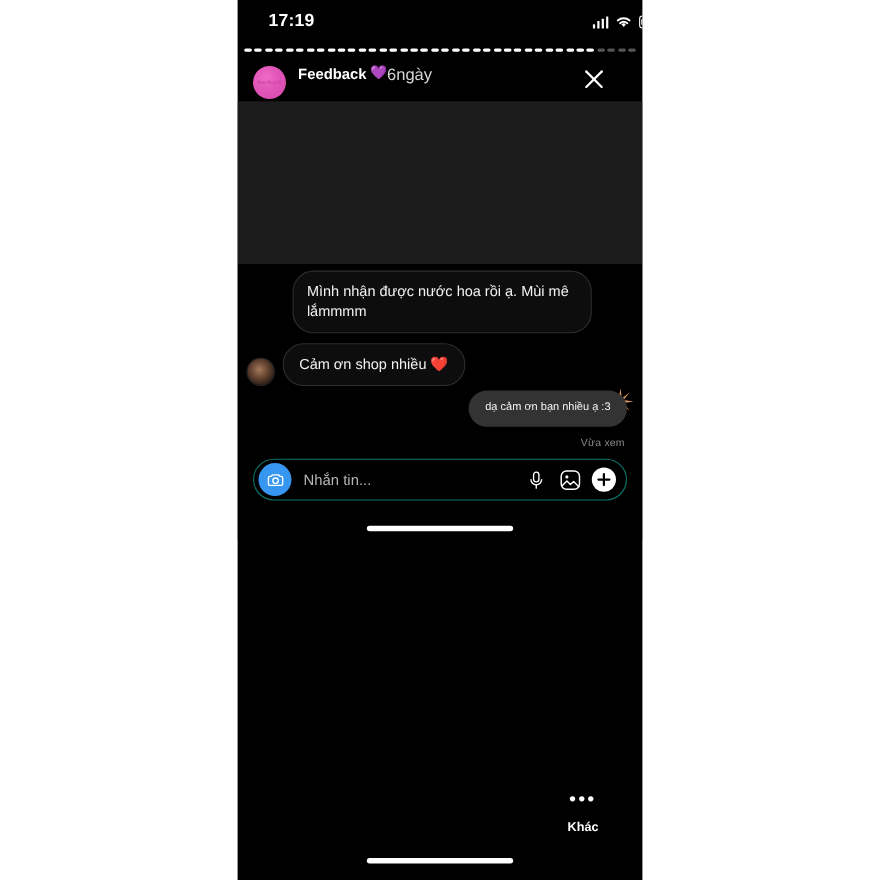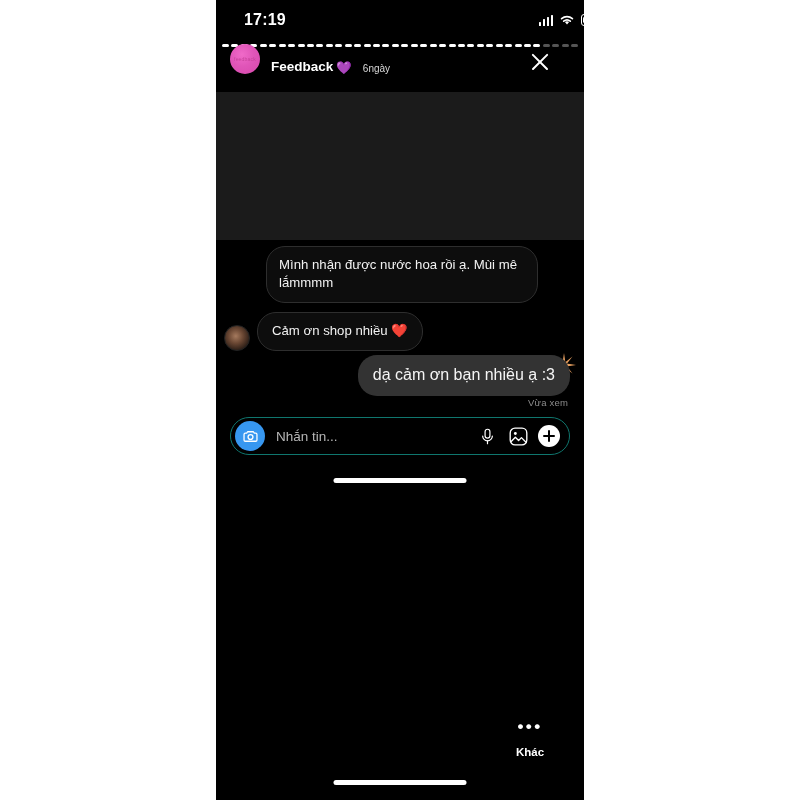--- a/index.html
+++ b/index.html
@@ -113,25 +113,25 @@
     flex: 1 1 auto;
     height: 3.4px;
     background: #ffffff;
     border-radius: 1.5px;
   }
   .progress-row span.dim { background: #555555; }
 
   
   .story-header {
     position: absolute;
-    left: 0; top: 36px;
+    left: 0; top: 60px;
     width: 352px;
     height: 38px;
     display: flex;
-    align-items: flex-end;
+    align-items: flex-start;
     padding: 0 16px 0 14px;
     box-sizing: border-box;
   }
   .avatar {
     width: 30px;
     height: 30px;
     border-radius: 50%;
     background: radial-gradient(circle at 40% 35%, #f06ac8 0%, #e055b8 45%, #d848ac 100%);
     flex: 0 0 auto;
     display: flex;
@@ -153,22 +153,21 @@
     margin-left: 11px;
     white-space: nowrap;
   }
   .story-heart {
     margin-left: 3px;
     font-size: 12.5px;
     line-height: 1;
   }
   .story-time {
     color: #d8d8d8;
-    font-size: 10px;
-    margin-left: 11px;
+    font-size: 15px;
     white-space: nowrap;
   }
   .story-close {
     margin-left: auto;
     width: 24px;
     height: 24px;
     position: relative;
     cursor: pointer;
   }
   .story-close::before, .story-close::after {
@@ -214,21 +213,21 @@
     color: #f2f2f2;
     font-size: 13.2px;
     line-height: 1.38;
     box-sizing: border-box;
   }
   .bubble-out {
     background: #333333;
     border-radius: 19px;
     padding: 9px 15px 10px 15px;
     color: #f5f5f5;
-    font-size: 16px;
+    font-size: 10px;
     line-height: 1.38;
     box-sizing: border-box;
   }
 
   .mini-avatar {
     width: 26px;
     height: 26px;
     border-radius: 50%;
     flex: 0 0 auto;
     background:

